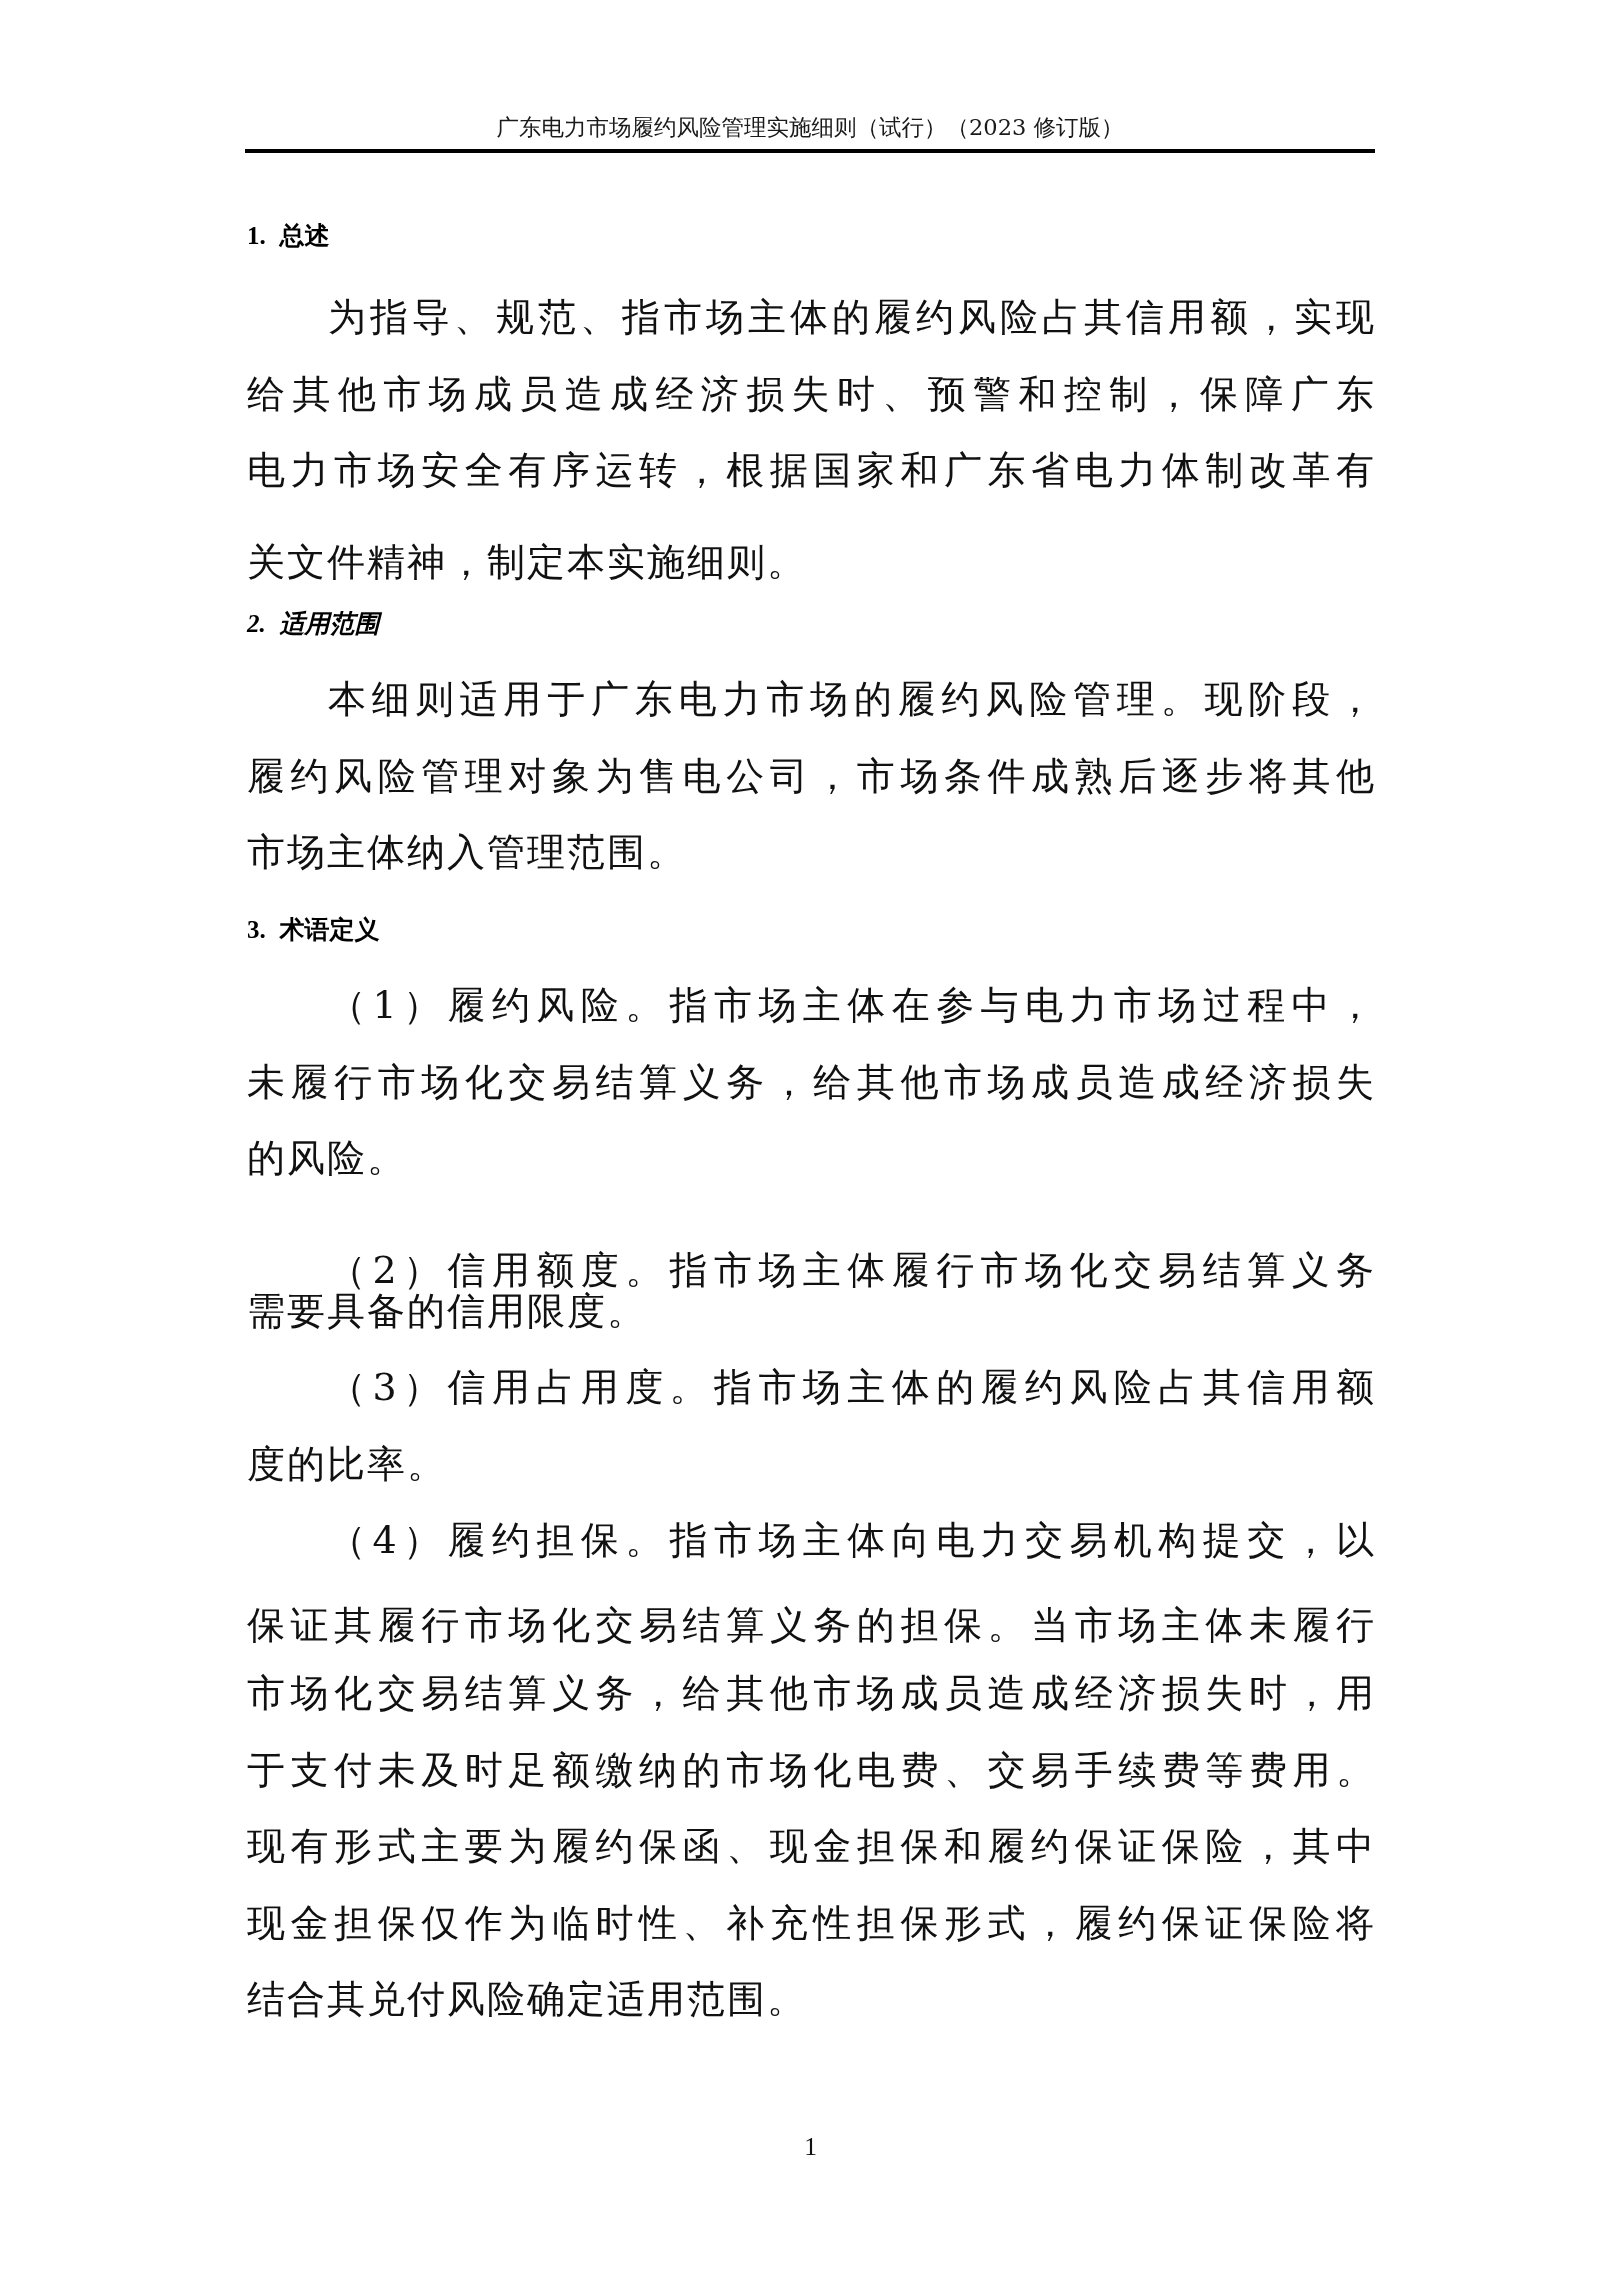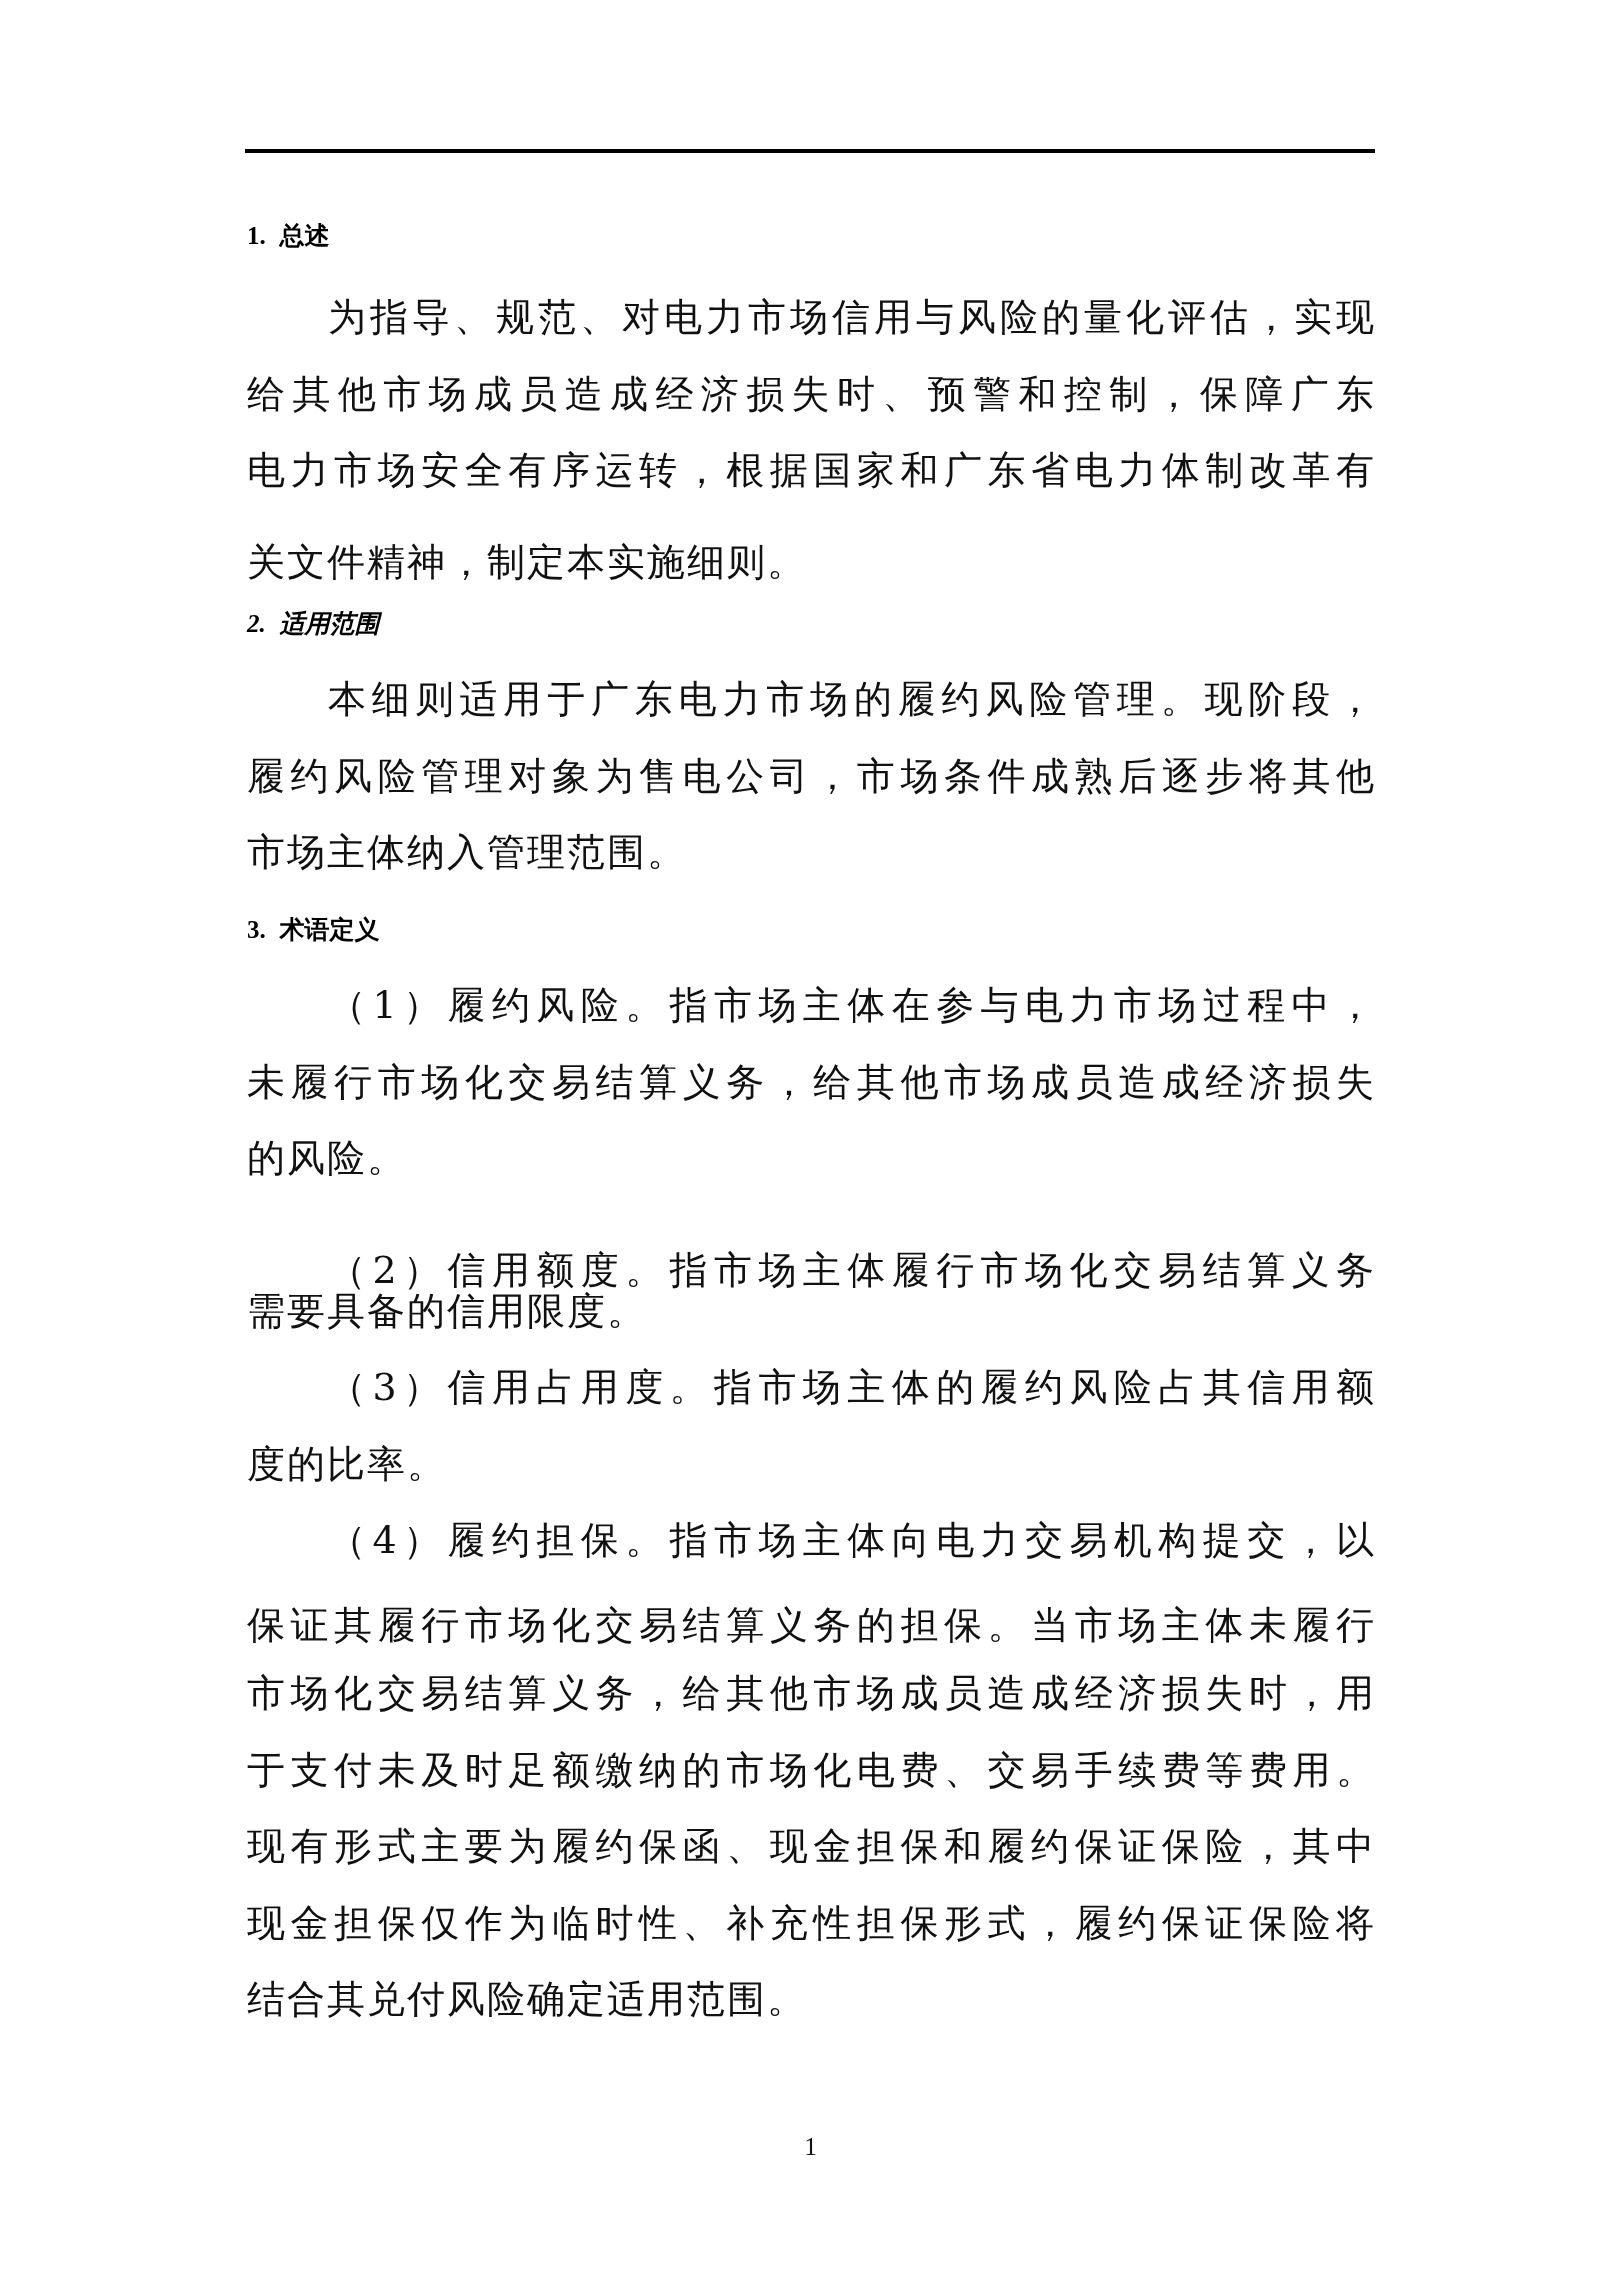--- a/index.html
+++ b/index.html
@@ -93,28 +93,29 @@
       font-size: 25.5px;
       line-height: 35px;
       color: #111111;
     }
   </style>
 </head>
 <body>
 
 <div class="page">
 
+  <div class="running-header">广东电力市场履约风险管理实施细则（试行）（2023 修订版）</div>
   <div class="header-rule"></div>
 
   <div class="content">
 
     <div class="heading" style="top:9.8px;">
       <span class="num">1.</span><span>总述</span>
     </div>
-    <div class="line justify indent" style="top:92px;">为指导、规范、对电力市场信用与风险的量化评估，实现</div>
+    <div class="line justify indent" style="top:92px;">为指导、规范、指市场主体的履约风险占其信用额，实现</div>
     <div class="line justify" style="top:169px;">给其他市场成员造成经济损失时、预警和控制，保障广东</div>
     <div class="line justify" style="top:245px;">电力市场安全有序运转，根据国家和广东省电力体制改革有</div>
     <div class="line" style="top:337px;">关文件精神，制定本实施细则。</div>
 
     <div class="heading" style="top:398px;font-style:italic;">
       <span class="num">2.</span><span>适用范围</span>
     </div>
     <div class="line justify indent" style="top:474px;">本细则适用于广东电力市场的履约风险管理。现阶段，</div>
     <div class="line justify" style="top:551px;">履约风险管理对象为售电公司，市场条件成熟后逐步将其他</div>
     <div class="line" style="top:627px;">市场主体纳入管理范围。</div>

